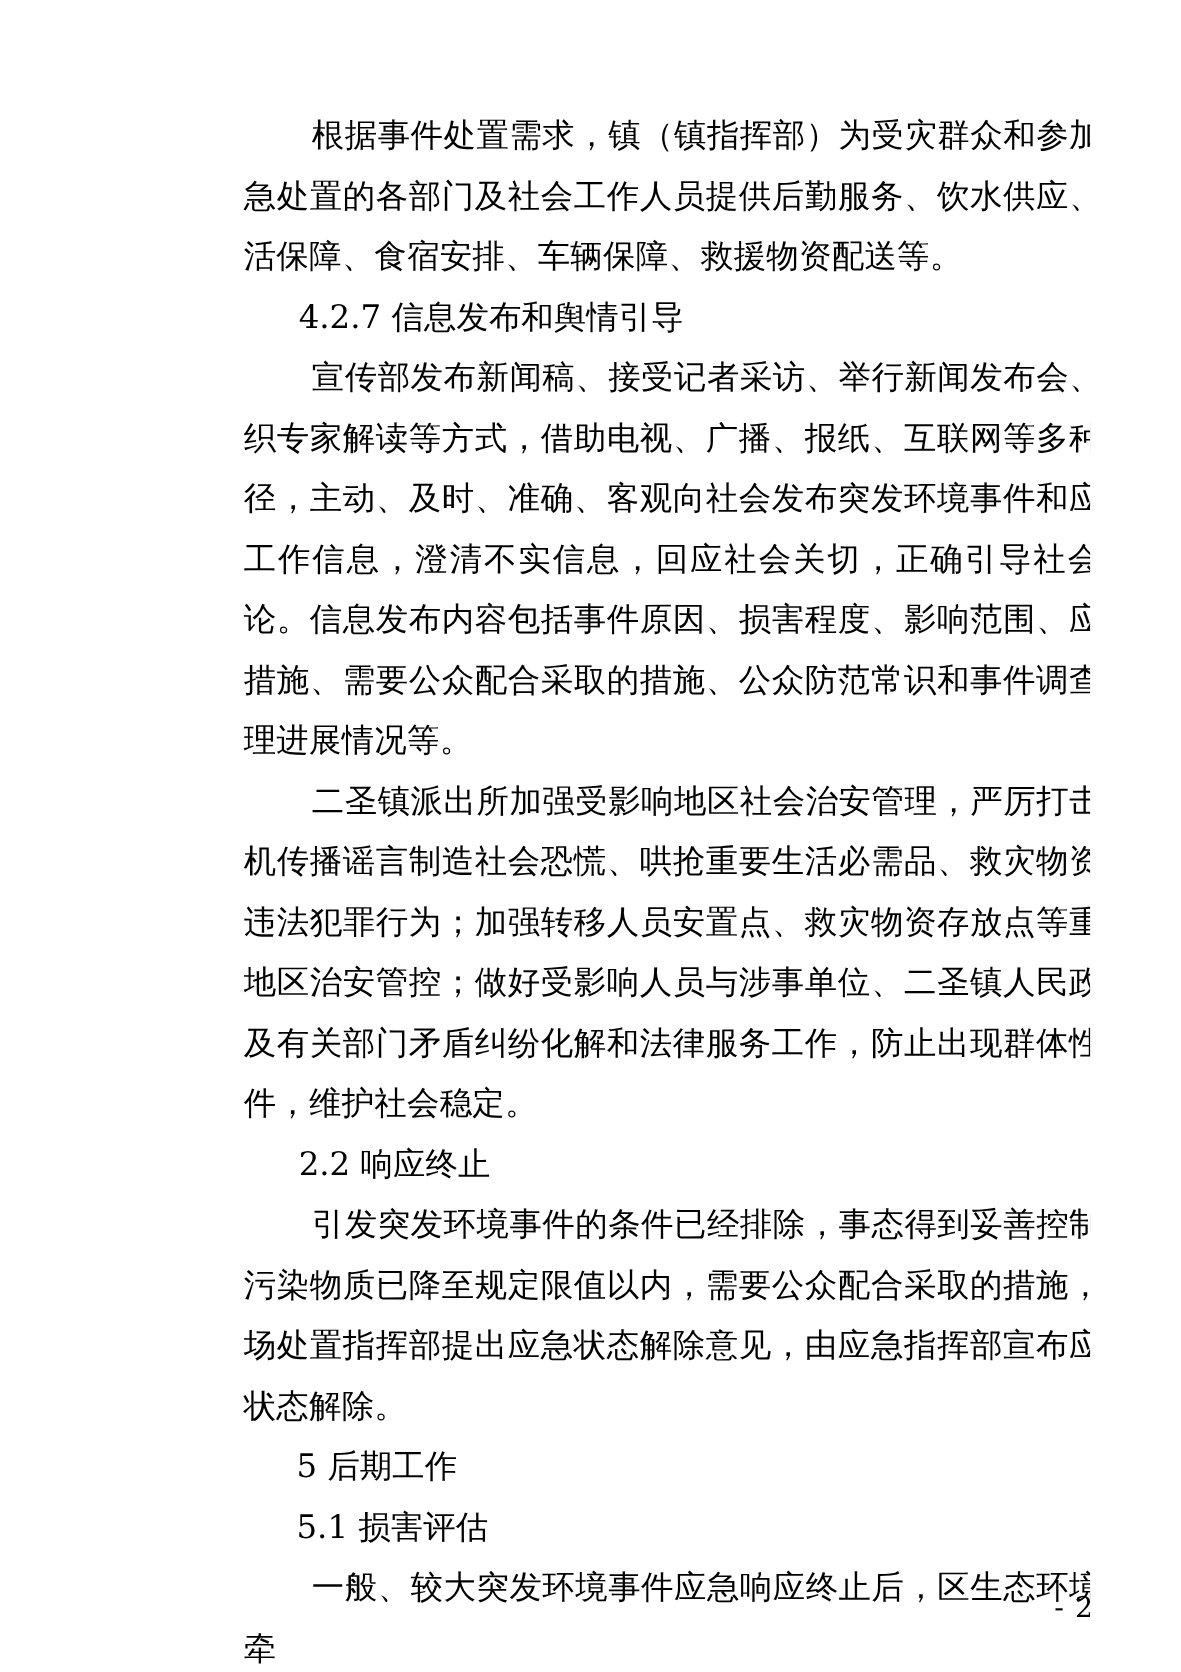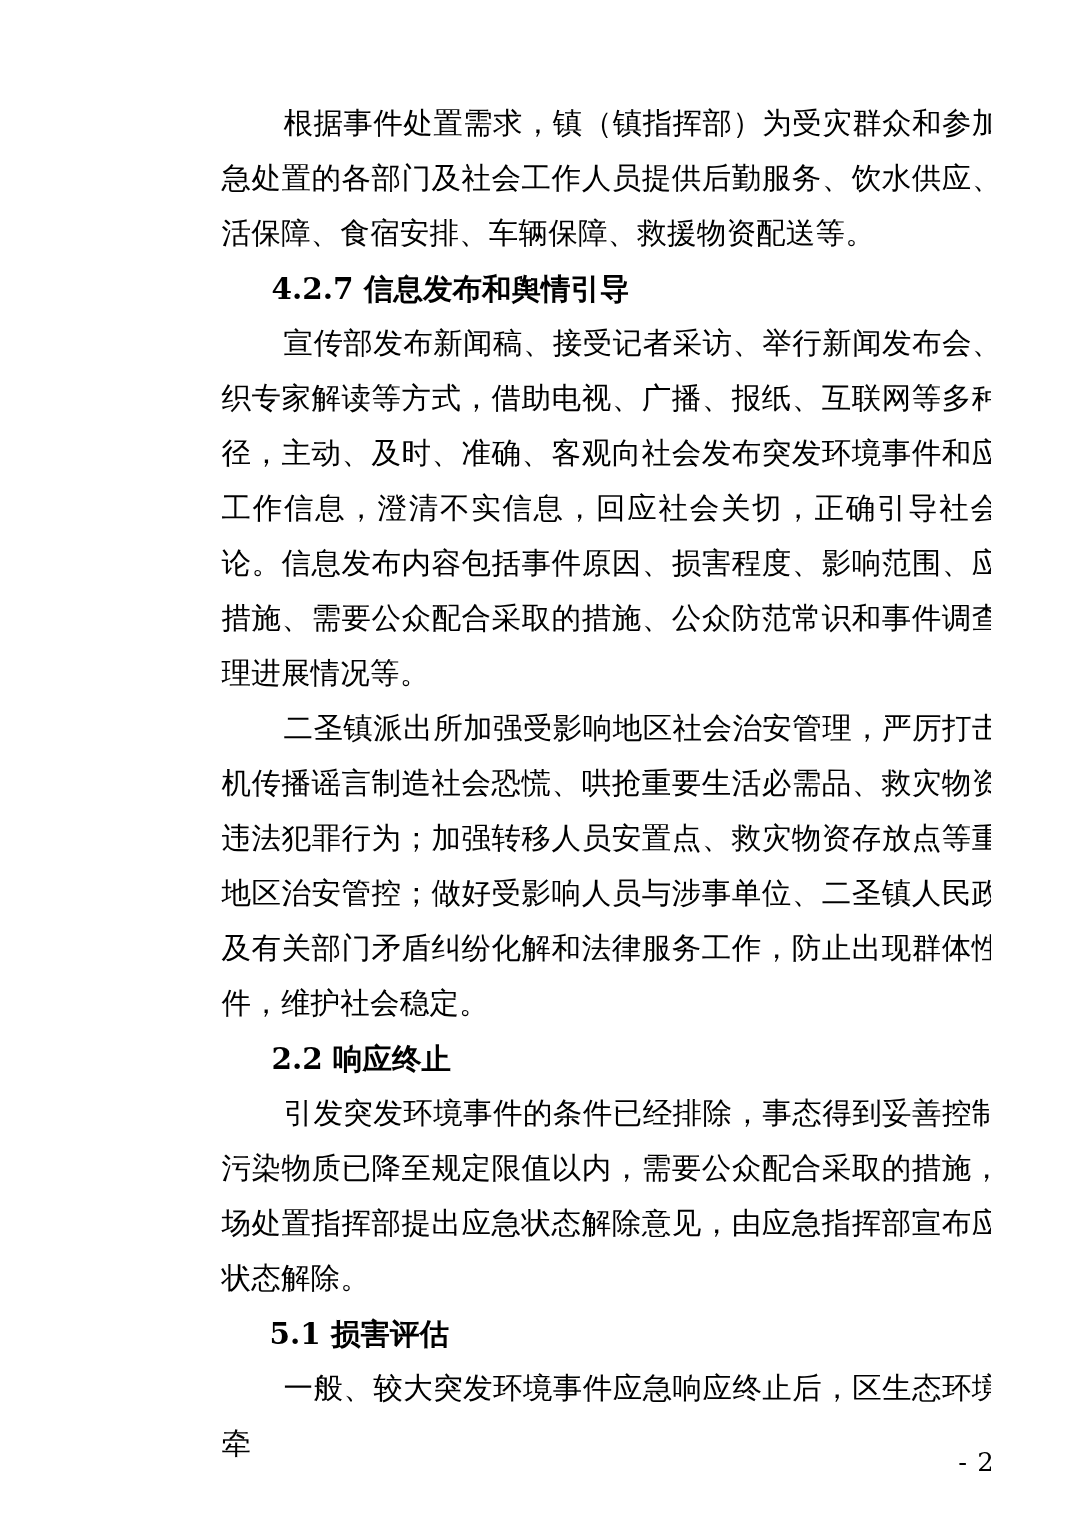--- a/index.html
+++ b/index.html
@@ -33,21 +33,21 @@
     letter-spacing: 0.2px;
   }
   .indent2 {
     text-indent: 62px;
   }
   .heading {
     font-family: "DejaVu Serif", "Liberation Serif", serif;
     font-size: 29.5px;
     line-height: 55px;
     color: #000000;
-    font-weight: bold;
+    font-weight: normal;
     margin: 0;
     text-indent: 50px;
   }
   .heading-sub {
     text-indent: 48px;
   }
   .footer {
     position: absolute;
     left: 138px;
     top: 1447px;
@@ -71,20 +71,21 @@
 
     <p class="para indent2">宣传部发布新闻稿、接受记者采访、举行新闻发布会、组织专家解读等方式，借助电视、广播、报纸、互联网等多种途径，主动、及时、准确、客观向社会发布突发环境事件和应对工作信息，澄清不实信息，回应社会关切，正确引导社会舆论。信息发布内容包括事件原因、损害程度、影响范围、应对措施、需要公众配合采取的措施、公众防范常识和事件调查处理进展情况等。</p>
 
 
     <p class="para indent2">二圣镇派出所加强受影响地区社会治安管理，严厉打击借机传播谣言制造社会恐慌、哄抢重要生活必需品、救灾物资等违法犯罪行为；加强转移人员安置点、救灾物资存放点等重点地区治安管控；做好受影响人员与涉事单位、二圣镇人民政府及有关部门矛盾纠纷化解和法律服务工作，防止出现群体性事件，维护社会稳定。</p>
 
     <h3 class="heading">2.2 响应终止</h3>
 
     <p class="para indent2">引发突发环境事件的条件已经排除，事态得到妥善控制，污染物质已降至规定限值以内，需要公众配合采取的措施，现场处置指挥部提出应急状态解除意见，由应急指挥部宣布应急状态解除。</p>
 
+    <h3 class="heading heading-sub">5 后期工作</h3>
 
     <h3 class="heading heading-sub">5.1 损害评估</h3>
 
     <p class="para indent2">一般、较大突发环境事件应急响应终止后，区生态环境局牵</p>
 
   </div>
 
   <div class="footer">- 22 -</div>
 </div>
 

